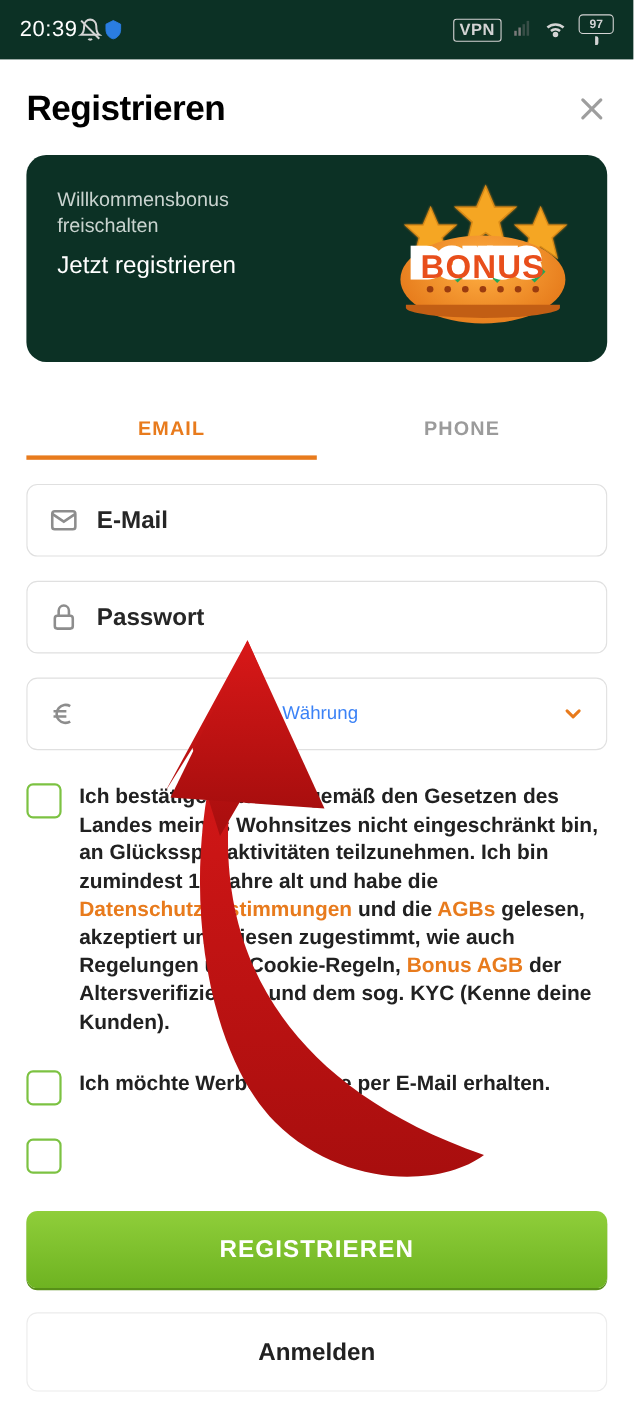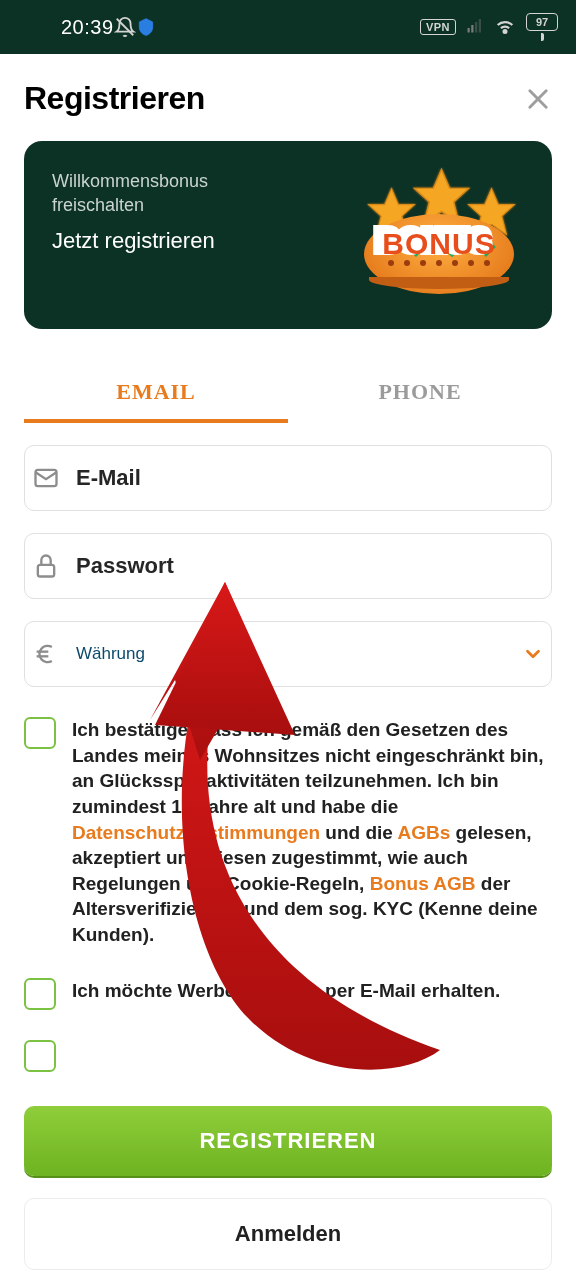--- a/index.html
+++ b/index.html
@@ -1,23 +1,23 @@
 <!DOCTYPE html>
 <html><head>
 <meta charset="utf-8">
 <style>
   * { box-sizing: border-box; margin: 0; padding: 0; }
   html, body { width: 576px; height: 1280px; font-family: -apple-system, Segoe UI, Helvetica, Arial, sans-serif; background: #fff; overflow: hidden; }
   
   .status-bar { background: #0c3125; color: #fff; height: 54px; display: flex; align-items: center; padding: 0 18px; justify-content: space-between; }
-  .status-left { display: flex; align-items: center; gap: 0; margin-left: 43px; }
+  .status-left { display: flex; align-items: center; gap: 0; }
   .status-time { font-size: 20px; font-weight: 500; letter-spacing: 0.5px; }
   .mute-icon svg, .shield-icon svg { display:block; }
   .status-right { display: flex; align-items: center; gap: 10px; }
-  .vpn-badge { border: 1.5px solid #d4d4d4; color: #d4d4d4; border-radius: 3px; font-size: 11px; padding: 1px 5px; font-weight:600; letter-spacing:0.5px; }
+  .vpn-badge { border: 1.5px solid #d4d4d4; color: #d4d4d4; border-radius: 3px; font-size: 15px; padding: 1px 5px; font-weight:600; letter-spacing:0.5px; }
   .sig-icon, .wifi-icon { color: #d4d4d4; }
   .batt { display:flex; align-items:center; gap:2px;flex-direction:column; }
   .batt-box { border:1.5px solid #d4d4d4; border-radius:4px; width:32px; height:18px; display:flex; align-items:center; justify-content:center; font-size:11px; color:#d4d4d4; font-weight:600; }
   .batt-nub { width:3px; height:8px; background:#d4d4d4; border-radius:0 2px 2px 0; }
 
   
   .page { padding: 20px 24px 0; }
   .header-row { display:flex; align-items:center; justify-content:space-between; margin-top: 6px; margin-bottom: 24px; }
   .page-title { font-size: 32px; font-weight: 800; letter-spacing:-0.5px; }
   .close-x { width:28px; height:28px; color:#9e9e9e; cursor:pointer; }
@@ -38,33 +38,33 @@
   .star svg { display:block; filter: drop-shadow(0 0 1px #c77d18); }
   .star.s1 { top:-5px; left:55px; width:65px; height:65px; }
   .star.s2 { top:15px; left:10px; width:55px; height:55px; }
   .star.s3 { top:15px; right:5px; width:55px; height:55px; }
   .star { background:none; }
   .bonus-label { position:absolute; top:58px; left:50%; transform:translateX(-50%); font-size:30px; font-weight:900; letter-spacing:1px; font-family: Impact, "Arial Black", sans-serif; }
   .bonus-label .fill { color:#e84e1b; }
   .bonus-label .stroke { position:absolute; inset:-4px -6px; -webkit-text-stroke:10px #fff; color:#fff; z-index:-1; font-size:30px; font-weight:900; }
 
   .tabs { display:flex; margin-top: 36px; }
-  .tab { flex:1; text-align:center; padding: 14px 0; font-size:22px; font-weight:800; letter-spacing:1px; cursor:pointer;font-family:Liberation Serif, serif; }
+  .tab { flex:1; text-align:center; padding: 14px 0; font-size:18px; font-weight:800; letter-spacing:1px; cursor:pointer; }
   .tab.active { color:#e87b1d; border-bottom:4px solid #e87b1d; }
   .tab.inactive { color:#9b9b9b; }
 
-  .field { border:1px solid #e0e0e0; border-radius:10px; display:flex; align-items:center; padding:18px 7px; margin-top:22px; gap:16px; }
+  .field { border:1px solid #e0e0e0; border-radius:10px; display:flex; align-items:center; padding:18px 19px; margin-top:22px; gap:16px; }
   .field:first-of-type { margin-top:30px; }
   .field-icon { color:#8d8d8d; width:28px; height:28px; flex-shrink:0; }
   .field-icon svg { width:100%; height:100%; }
   .field input { border:none; outline:none; font-size:22px; font-weight:600; width:100%; background:transparent; }
   .field input::placeholder { color:#262626; opacity:1; }
   .currency-field { flex-direction:row; align-items:center; }
   .currency-col { flex:1; }
-  .currency-label { color:#0c4a6e; font-size:17px; font-weight:500; }
+  .currency-label { color:#3b82f6; font-size:17px; font-weight:500;text-align:center; }
   .currency-value { font-size:21px; font-weight:600; color:#212121; margin-top:2px; }
   .chevron { color:#e87b1d; width:22px; height:22px; }
   .chevron svg { width:100%; height:100%; }
 
   .check-row { display:flex; gap:16px; margin-top:30px; align-items:flex-start; }
   .checkbox { width:32px; height:32px; border:2.5px solid #7cc242; border-radius:6px; flex-shrink:0; cursor:pointer; }
   .check-text { font-size:19px; line-height:1.35; font-weight:600; color:#212121; }
   .check-text .link { color:#e87b1d; }
 
   .btn-primary { margin-top:34px; width:100%; background:linear-gradient(180deg,#8fce3a 0%, #6eb321 100%); border:none; border-radius:10px; color:#fff; font-size:22px; font-weight:800; letter-spacing:1px; padding:22px 0; cursor:pointer; box-shadow:0 2px 0 #579018; }

